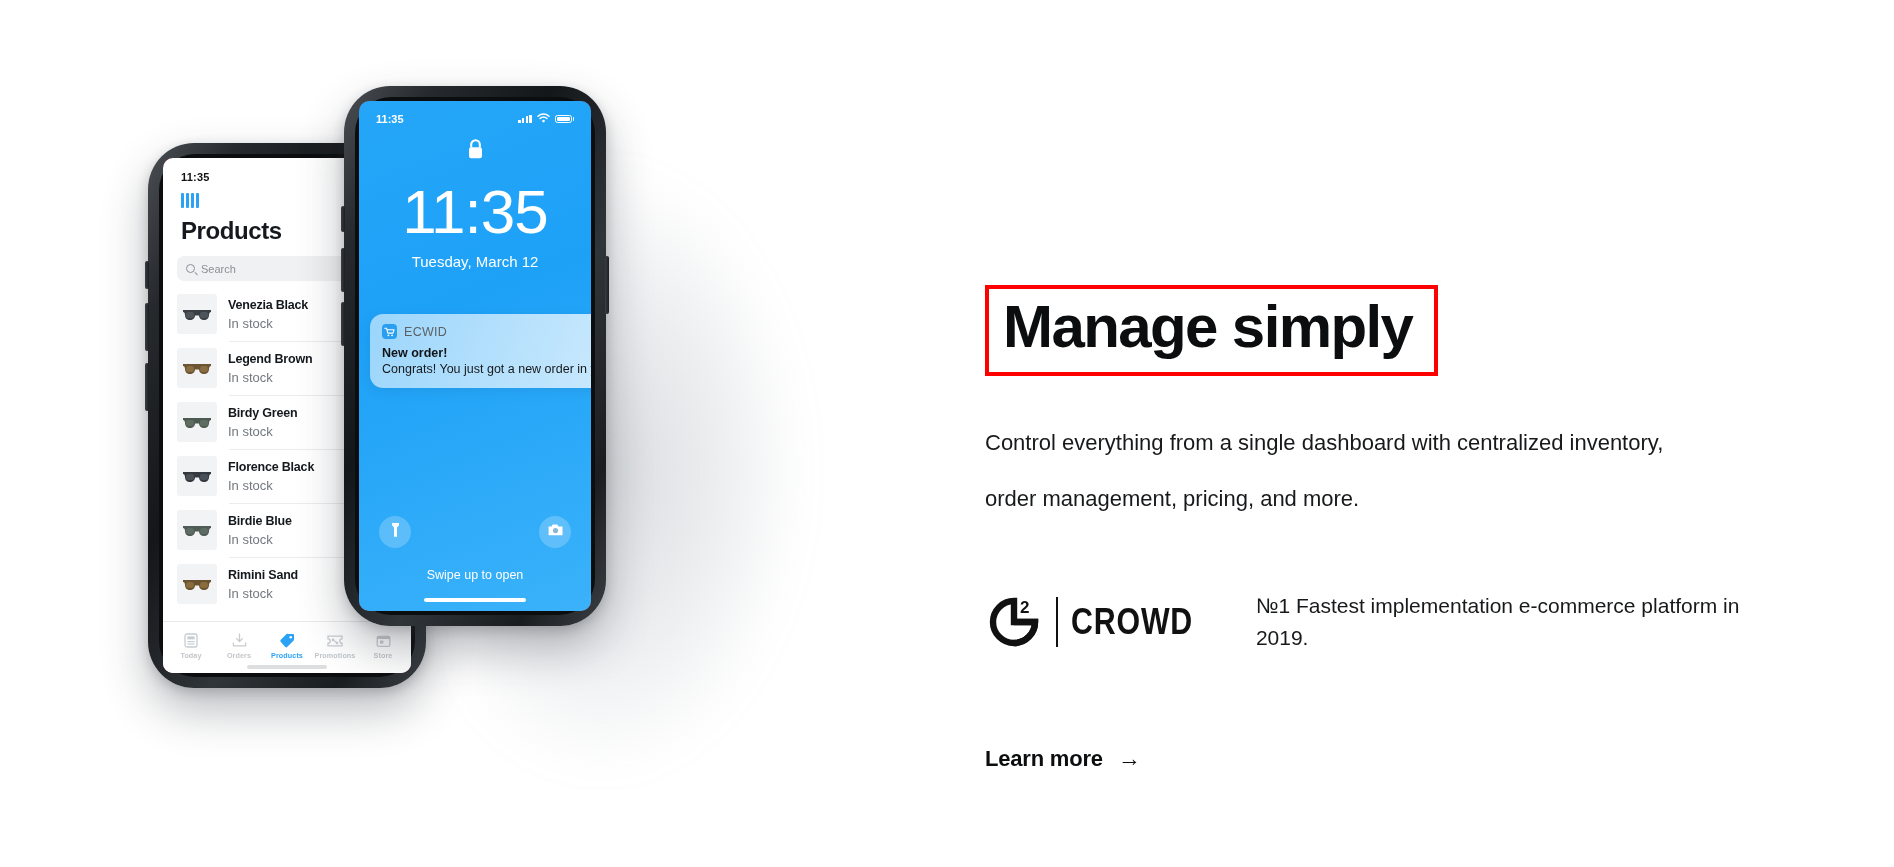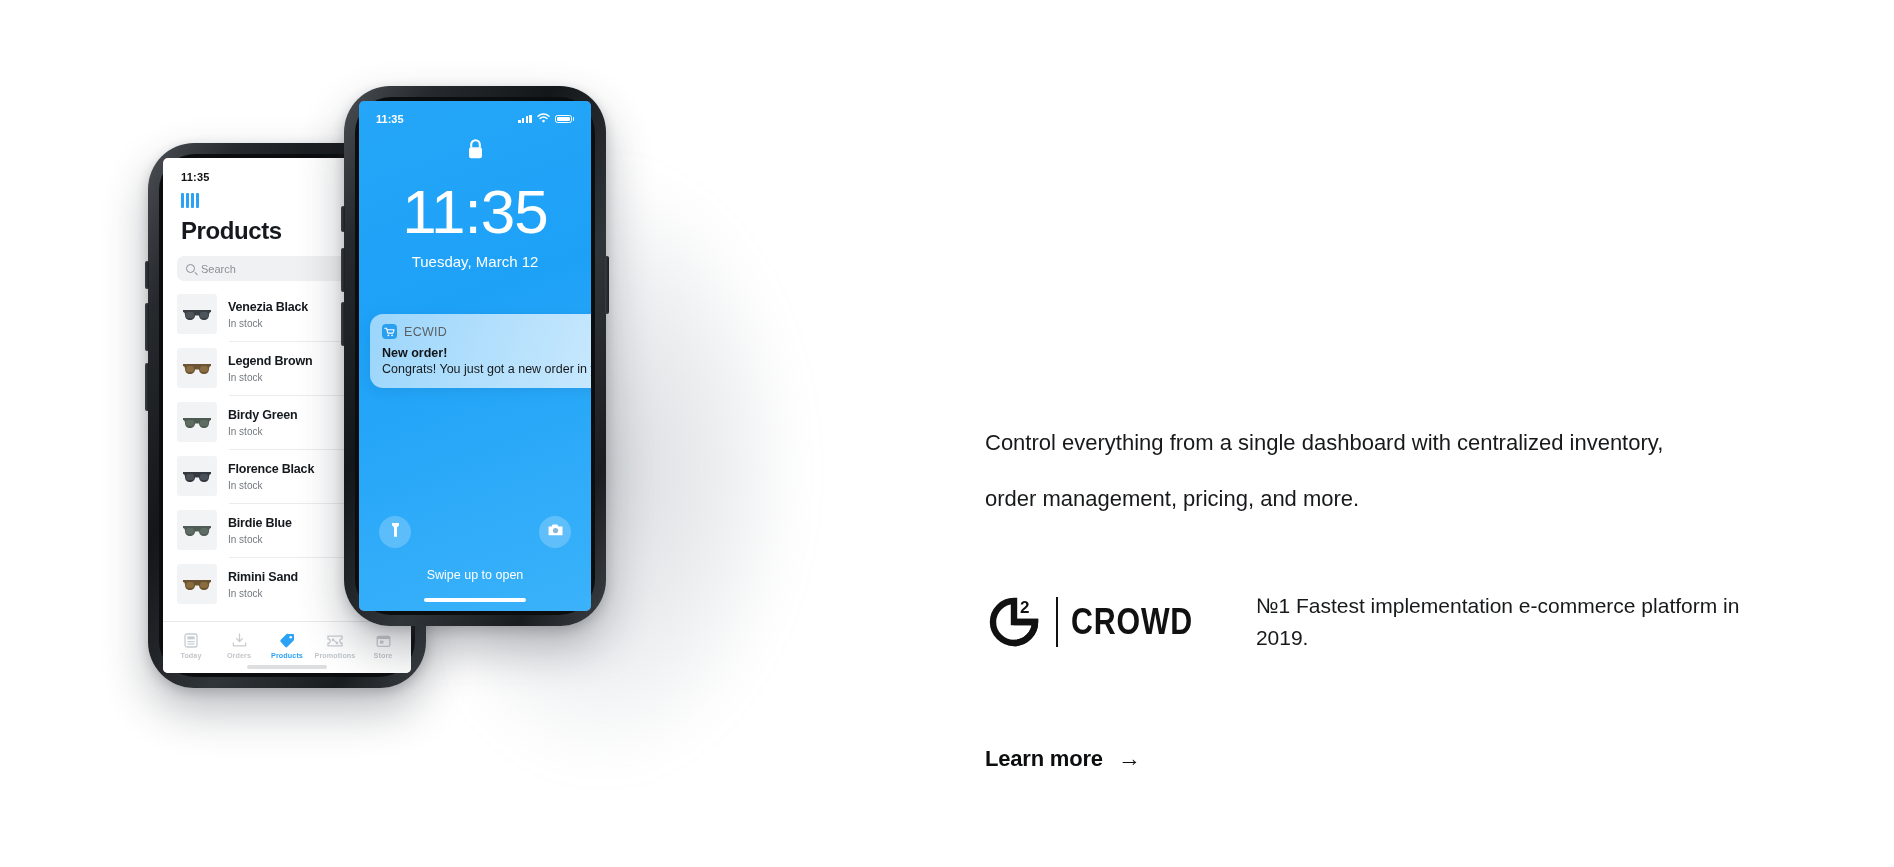--- a/index.html
+++ b/index.html
@@ -32,21 +32,21 @@
   }
   .phone .bezel {
     width: 100%; height: 100%;
     background: #0b0d0f;
     border-radius: 36px;
     padding: 4px;
   }
   .phone .viewport {
     position: relative;
     width: 100%; height: 100%;
-    border-radius: 5px;
+    border-radius: 10px;
     overflow: hidden;
     background: #b91c1c;
   }
   
   .btn-side {
     position: absolute; background: linear-gradient(90deg,#3a3f44,#1b1e21);
     border-radius: 2px;
   }
 
   
@@ -86,21 +86,21 @@
   .p-row { display: flex; align-items: center; gap: 11px; padding: 7px 14px; position: relative; }
   .p-row + .p-row::before {
     content:''; position:absolute; left: 66px; right: 0; top: 0; height: 1px; background: #ececee;
   }
   .p-thumb {
     width: 40px; height: 40px; border-radius: 3px; background: #f2f3f4;
     flex: none; display: flex; align-items: center; justify-content: center;
   }
   .p-meta { min-width: 0; }
   .p-name { font-size: 12.5px; font-weight: bold; color: #15191d; letter-spacing: -0.2px; white-space: nowrap; }
-  .p-stock { font-size: 10px; color: #73787e; margin-top: 4px; }
+  .p-stock { font-size: 13px; color: #73787e; margin-top: 4px; }
 
   .p-tabbar {
     height: 40px; border-top: 1px solid #e8e9eb;
     display: flex; align-items: center; padding: 12px 4px 2px 4px; background: #fff;
   }
   .p-tab { flex: 1; display: flex; flex-direction: column; align-items: center; gap: 3px; }
   .p-tab .tlabel { font-size: 7.2px; color: #c2c6ca; font-weight: bold; letter-spacing: .1px; }
   .p-tab.active .tlabel { color: #2BA2F5; }
   .p-tab svg { display: block; }
   .p-homebar { height: 12px; display:flex; align-items:center; justify-content:center; background:#fff;}
@@ -469,20 +469,23 @@
             </div>
 
           </div>
         </div>
       </div>
     </div>
   </div>
 
   <div class="content">
 
+    <div class="headline-box">
+      <div class="headline">Manage simply</div>
+    </div>
 
     <div class="subtext">Control everything from a single dashboard with centralized inventory, order management, pricing, and more.</div>
 
     <div class="badge-row">
       <div class="g2logo">
         <span class="g2mark">
           <svg width="58" height="58" viewBox="0 0 58 58">
             <path d="M29 8a21 21 0 1021 21H29z" fill="none" stroke="#111" stroke-width="6.4"></path>
             <path d="M29 29h21a21 21 0 01-21 21" fill="none" stroke="#111" stroke-width="6.4"></path>
             <text x="35" y="20" font-family="Liberation Sans, sans-serif" font-size="17" font-weight="bold" fill="#111">2</text>

